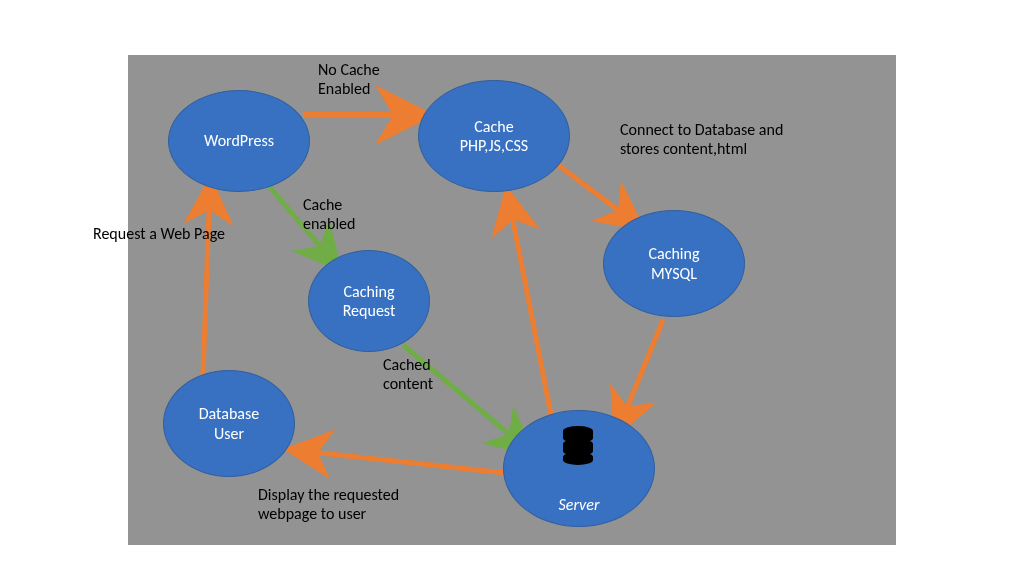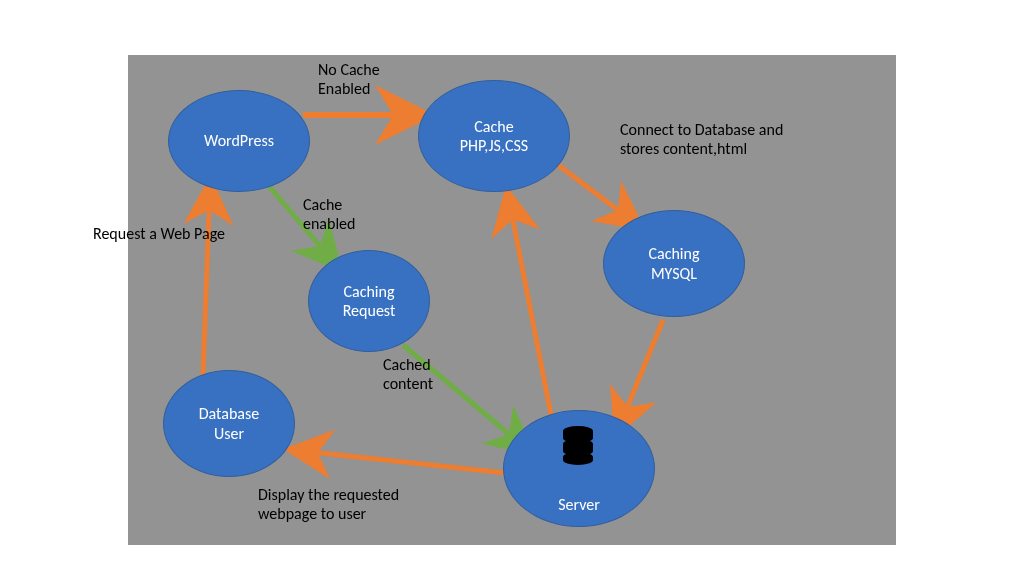--- a/index.html
+++ b/index.html
@@ -46,21 +46,21 @@
   </div>
   <div class="node" style="left:290px;top:25px;width:150px;height:110px;">
     <span style="white-space:pre-line">Cache
 PHP,JS,CSS</span>
   </div>
   <div class="node" style="left:475px;top:155px;width:140px;height:105px;">
     <span style="white-space:pre-line">Caching
 MYSQL</span>
   </div>
   <div class="node" style="left:375px;top:355px;width:150px;height:115px;">
-    <span style="position:absolute;bottom:12px;">Server</span>
+    <span style="position:absolute;bottom:12px;font-style:italic;">Server</span>
   </div>
   <div class="node" style="left:35px;top:315px;width:130px;height:105px;">
     <span style="white-space:pre-line">Database
 User</span>
   </div>
   <div class="node" style="left:180px;top:195px;width:120px;height:100px;">
     <span style="white-space:pre-line">Caching
 Request</span>
   </div>
 

